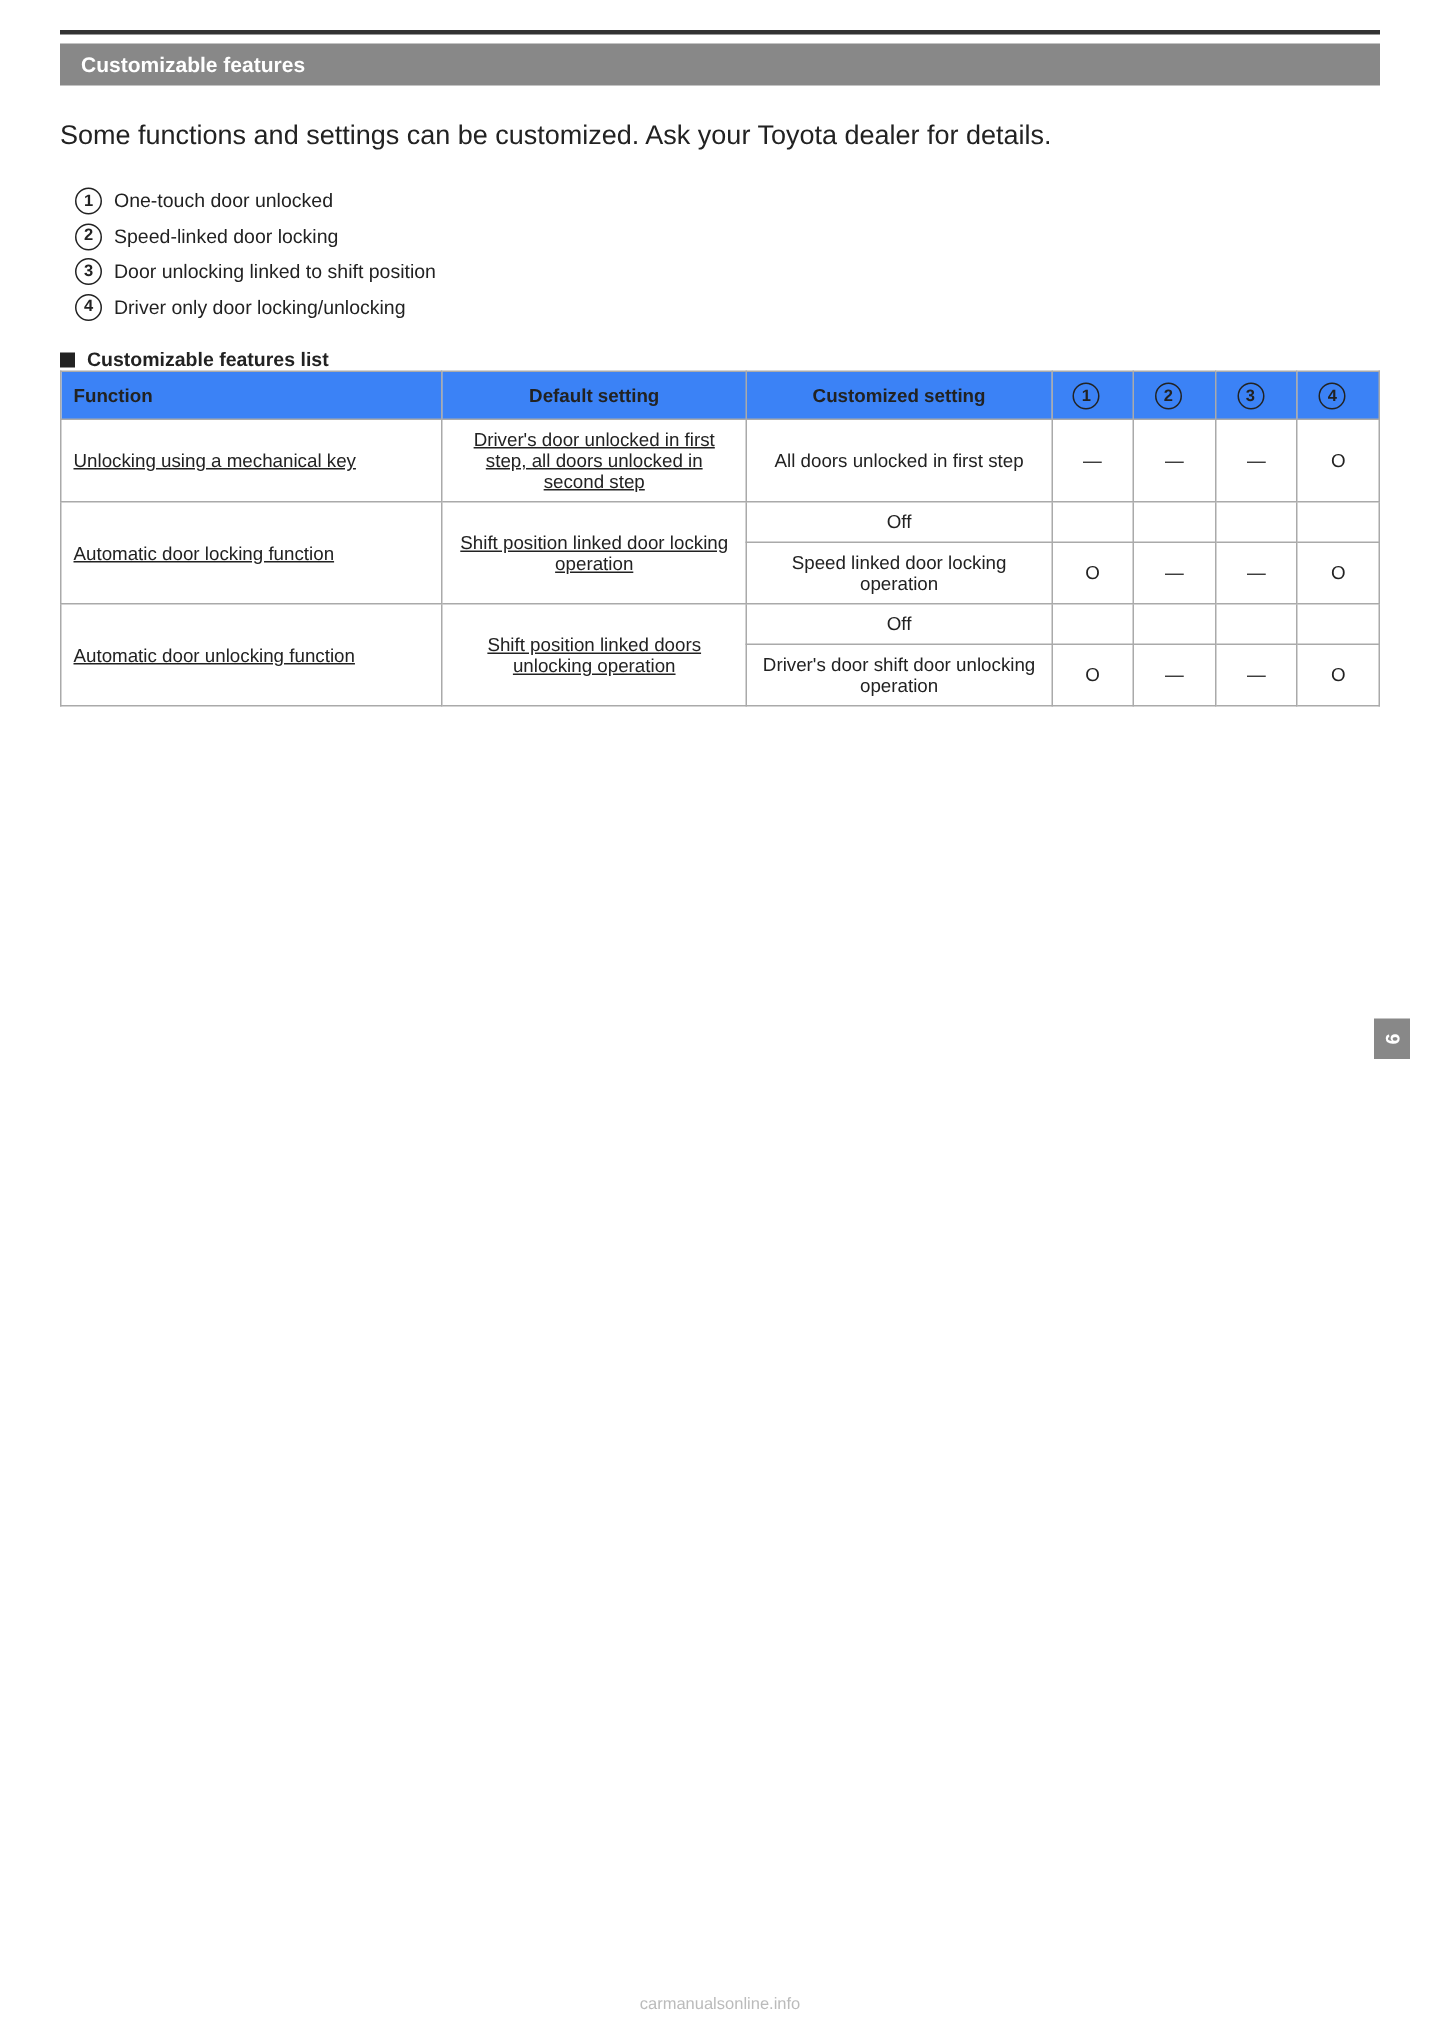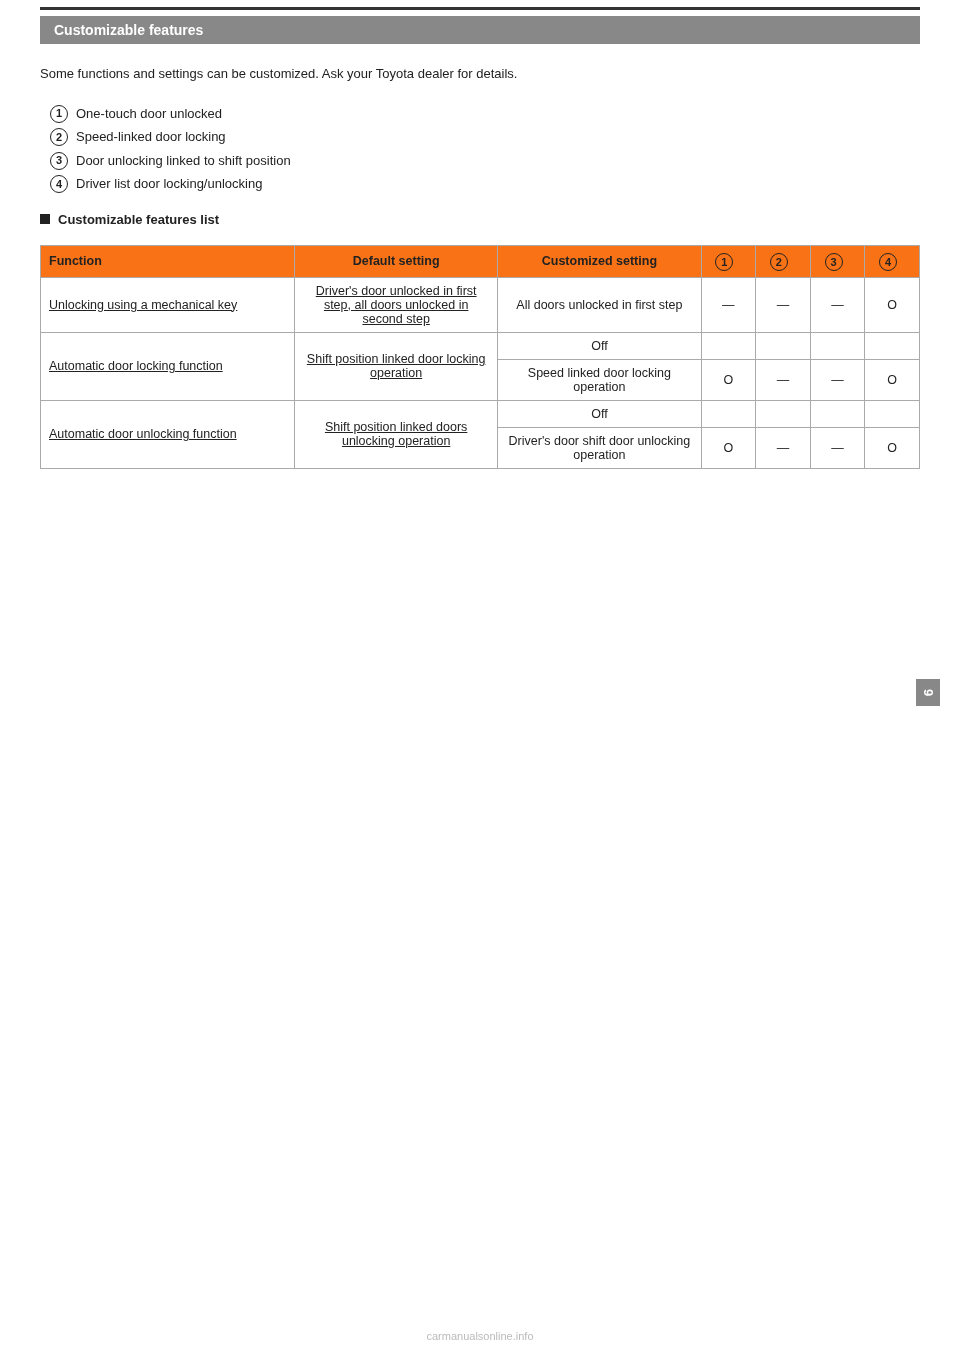--- a/index.html
+++ b/index.html
@@ -10,21 +10,21 @@
       width: 960px;
       min-height: 1358px;
       position: relative;
       font-size: 13px;
       color: #222;
     }
 
     .page-container {
       width: 960px;
       min-height: 1358px;
-      padding: 7px 40px;
+      padding: 20px 40px;
       position: relative;
     }
 
     .top-border {
       height: 3px;
       background: #333;
       margin-bottom: 6px;
     }
 
     .section-header {
@@ -32,21 +32,21 @@
       color: #fff;
       font-weight: bold;
       font-size: 14px;
       padding: 6px 14px;
       margin-bottom: 20px;
       display: inline-block;
       width: 100%;
     }
 
     .intro-text {
-      font-size: 13px;
+      font-size: 18px;
       margin-bottom: 20px;
       line-height: 1.5;
     }
 
     .bullet-list {
       margin: 8px 0 16px 10px;
     }
 
     .bullet-item {
       display: flex;
@@ -71,21 +71,21 @@
       margin-top: 1px;
     }
 
     .table-section {
       margin-top: 18px;
     }
 
     .table-title {
       font-size: 13px;
       font-weight: bold;
-      margin-bottom: 18px;
+      margin-bottom: 0;
       display: flex;
       align-items: center;
     }
 
     .black-square {
       display: inline-block;
       width: 10px;
       height: 10px;
       background: #222;
       margin-right: 8px;
@@ -98,21 +98,21 @@
     }
 
     th, td {
       border: 1px solid #aaa;
       padding: 6px 8px;
       text-align: center;
       vertical-align: middle;
     }
 
     th {
-      background: #f97316;
+      background: #3b82f6;
       font-weight: bold;
     }
 
     .col-function {
       text-align: left;
       width: 200px;
     }
 
     .col-default {
       width: 160px;
@@ -175,21 +175,21 @@
       <div class="bullet-item">
         <span class="circle-num">2</span>
         <span>Speed-linked door locking</span>
       </div>
       <div class="bullet-item">
         <span class="circle-num">3</span>
         <span>Door unlocking linked to shift position</span>
       </div>
       <div class="bullet-item">
         <span class="circle-num">4</span>
-        <span>Driver list door locking/unlocking</span>
+        <span>Driver only door locking/unlocking</span>
       </div>
     </div>
 
   <div class="table-section">
     <div class="table-title">
       <span class="black-square"></span>
       <span>Customizable features list</span>
     </div>
 
     <table>

